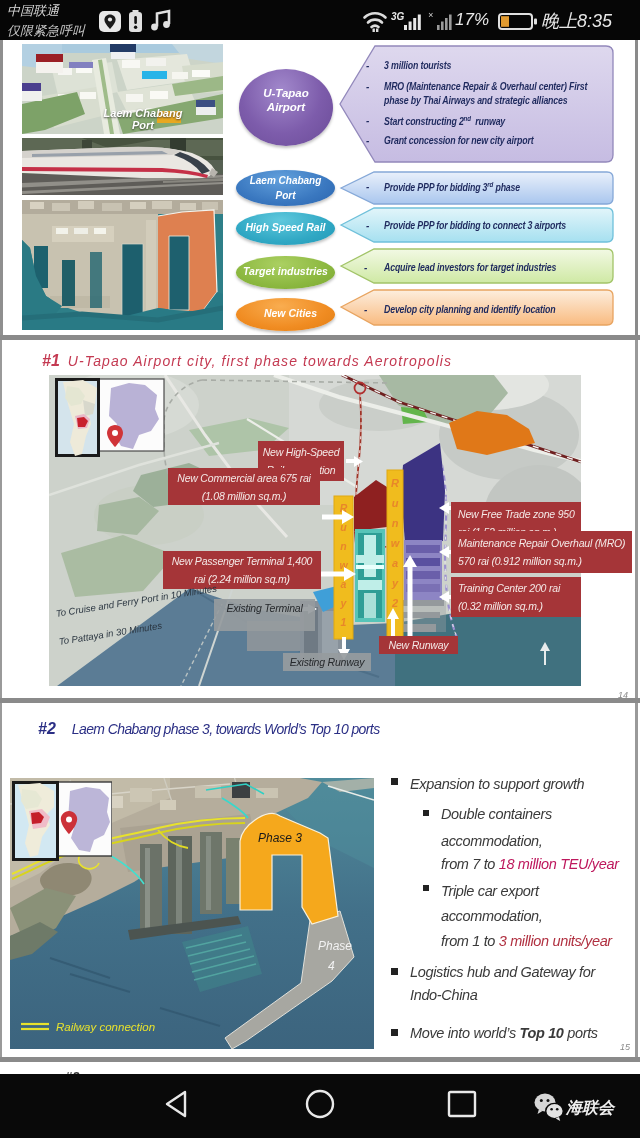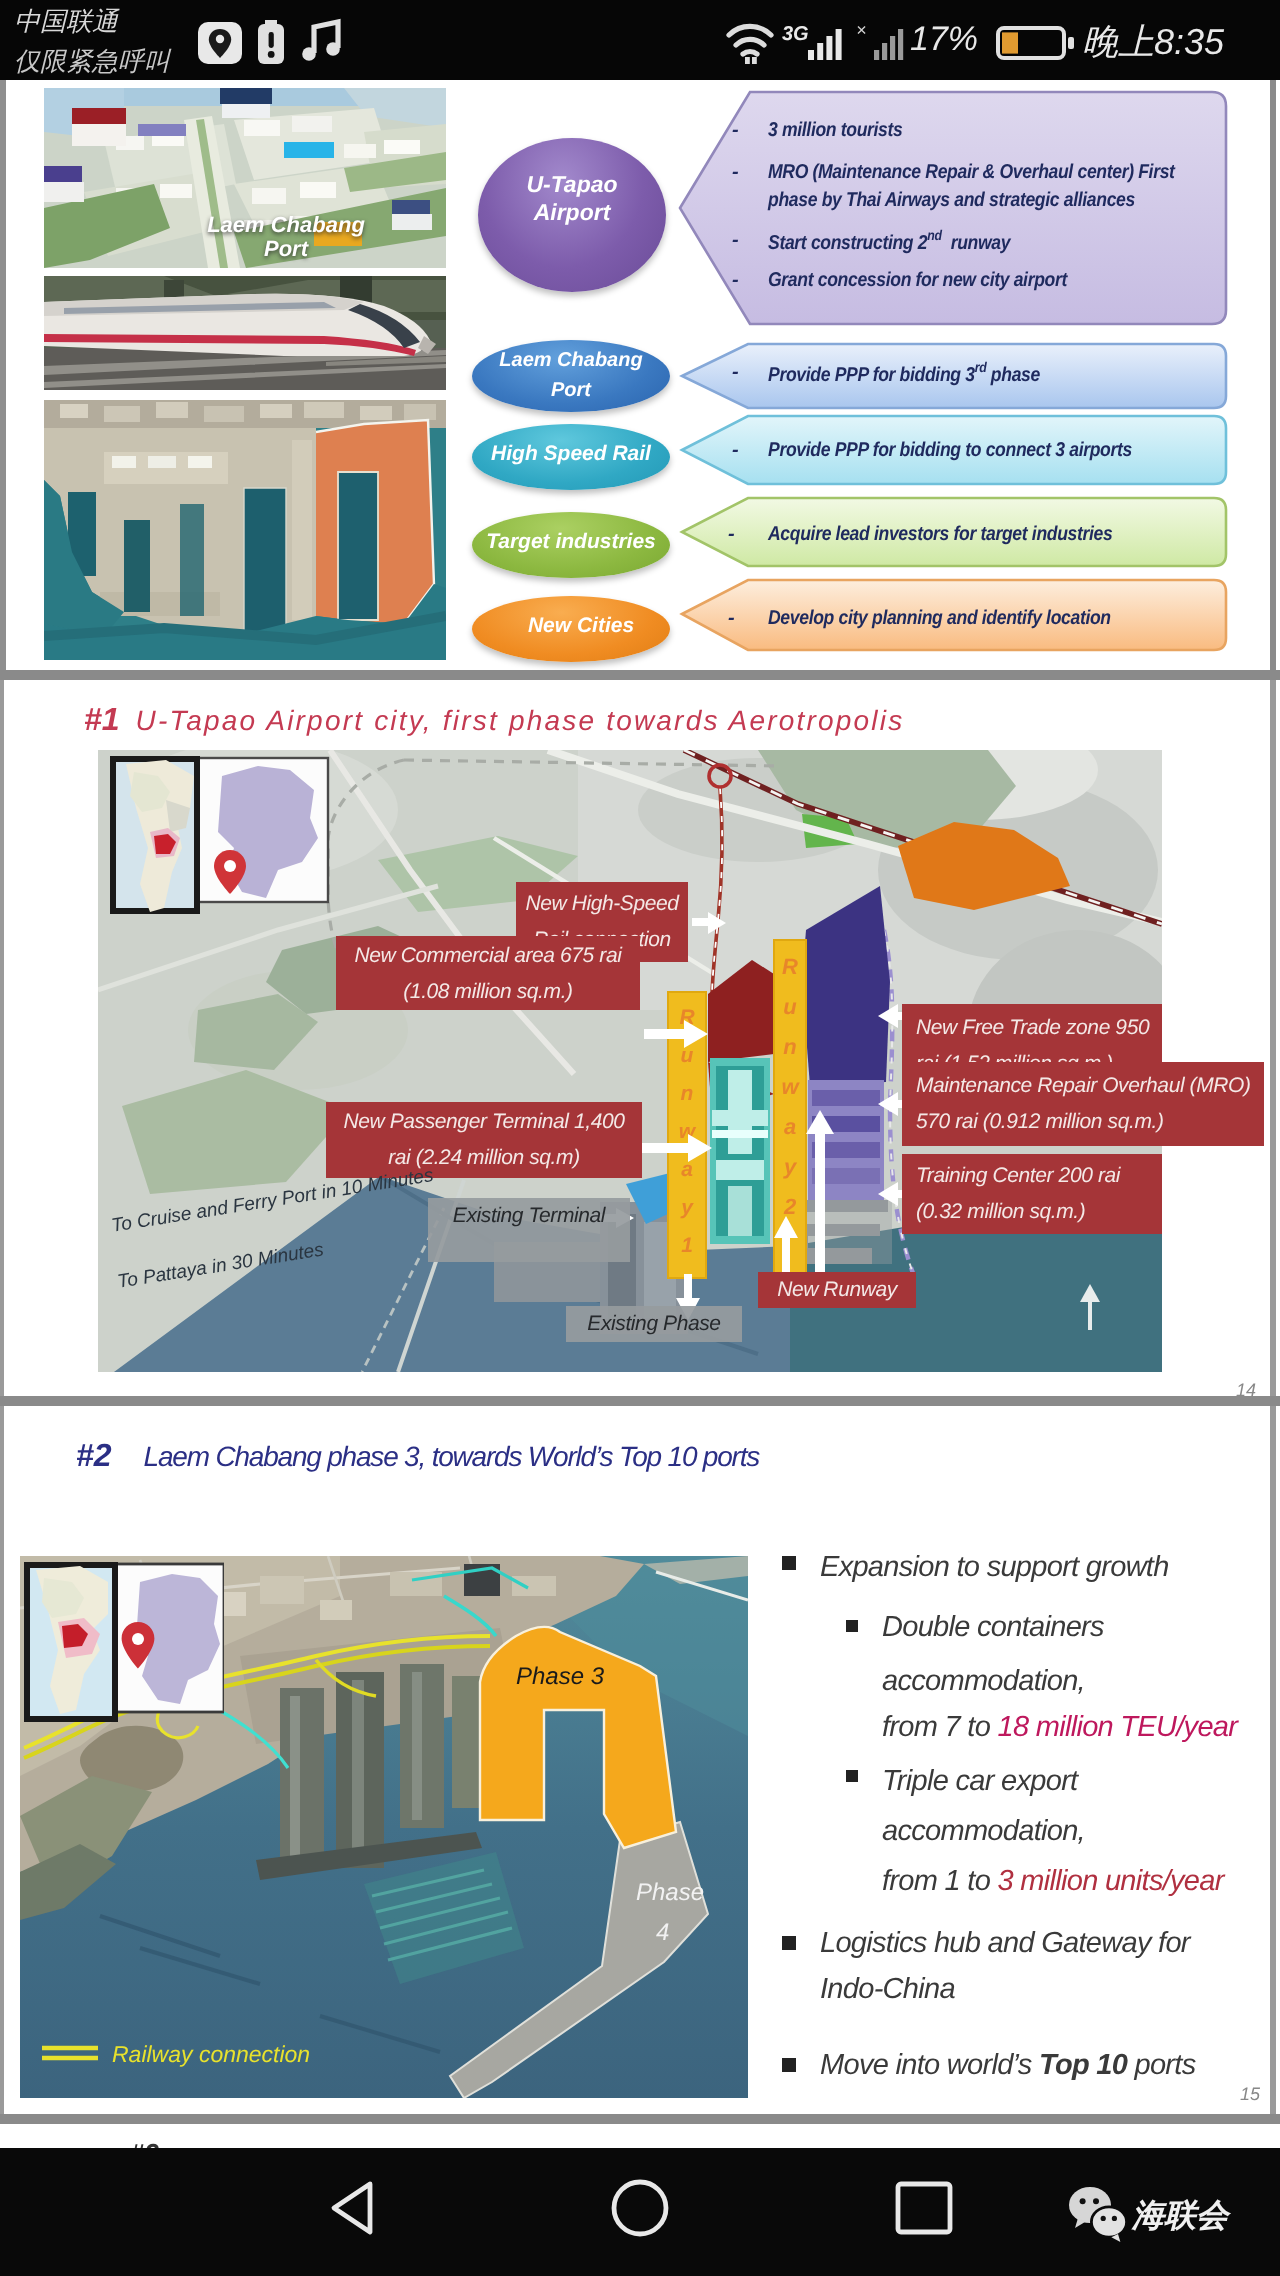--- a/index.html
+++ b/index.html
@@ -412,21 +412,21 @@
 <div class="lbl lleft" style="left:451px;top:502px;width:130px;height:41px;">New Free Trade zone 950<br>rai (1.52 million sq.m.)</div>
 
 <div class="lbl lleft" style="left:451px;top:531px;width:181px;height:42px;">Maintenance Repair Overhaul (MRO)<br>570 rai (0.912 million sq.m.)</div>
 
 <div class="lbl lleft" style="left:451px;top:577px;width:130px;height:40px;">Training Center 200 rai<br>(0.32 million sq.m.)</div>
 
 <div class="lbl" style="left:379px;top:636px;width:79px;height:18px;line-height:18px;">New Runway</div>
 
 <div class="glbl" style="left:176px;top:599px;width:101px;height:32px;margin-left:38px;">Existing Terminal</div>
 
-<div class="glbl" style="left:283px;top:653px;width:88px;height:18px;">Existing Phase</div>
+<div class="glbl" style="left:283px;top:653px;width:88px;height:18px;">Existing Runway</div>
 
 <div class="abs" style="left:55px;top:608px;color:#2a3540;font-size:9.5px;transform:rotate(-9deg);transform-origin:0 0;white-space:nowrap;">To Cruise and Ferry Port in 10 Minutes</div>
 
 <div class="abs" style="left:58px;top:636px;color:#2a3540;font-size:9.5px;transform:rotate(-9deg);transform-origin:0 0;white-space:nowrap;">To Pattaya in 30 Minutes</div>
 
 <div class="abs" style="left:618px;top:690px;color:#888;font-size:9px;">14</div>
 
 <div class="abs" style="left:0;top:698px;width:640px;height:5px;background:#8a8a8a;"></div>
 
 <div class="abs" style="left:0;top:703px;width:2px;height:354px;background:#9a9a9a;"></div>

